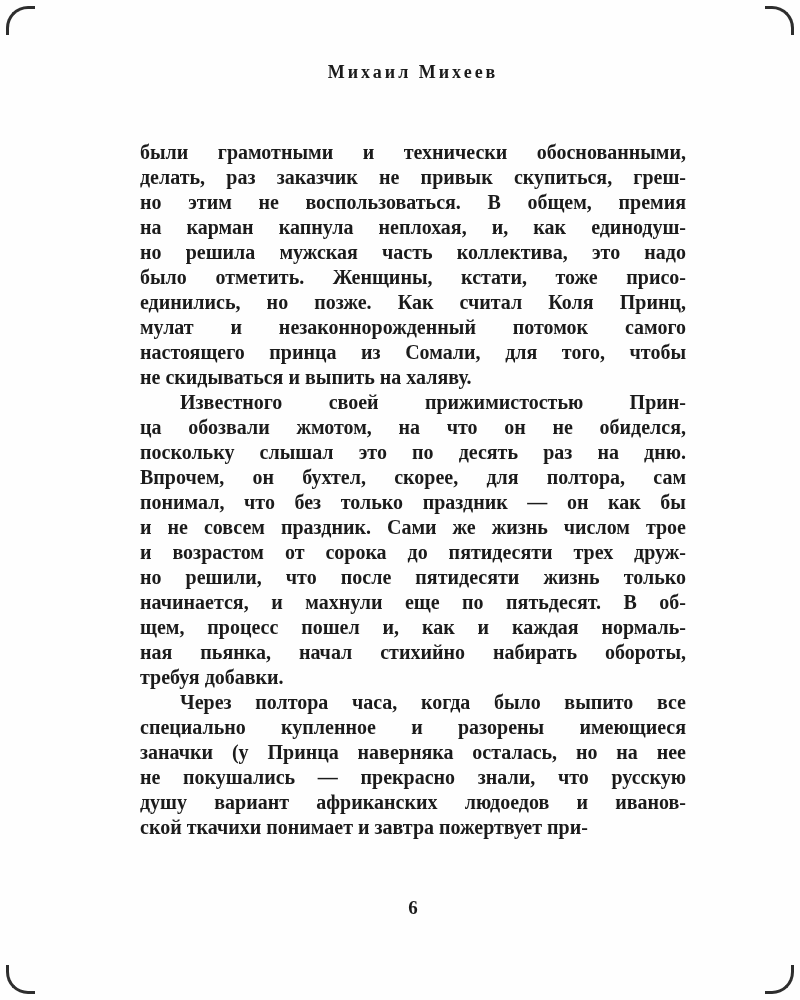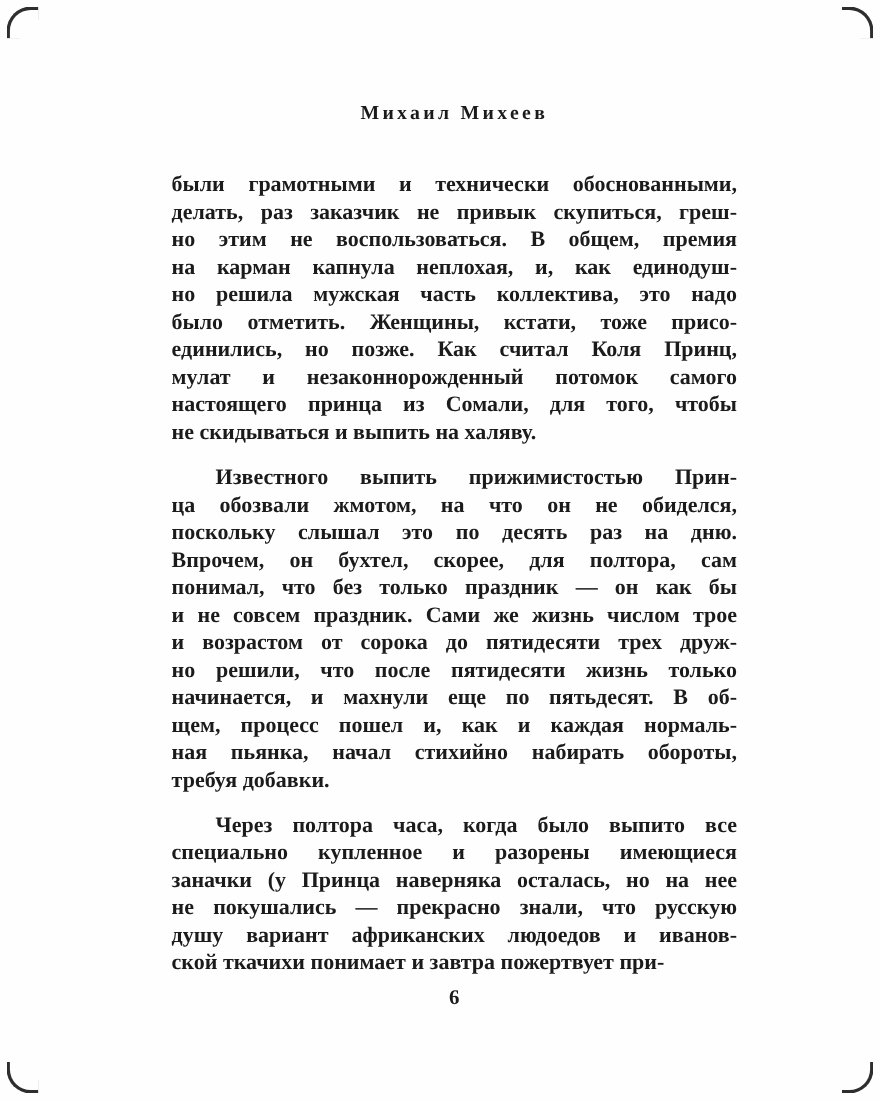--- a/index.html
+++ b/index.html
@@ -23,38 +23,38 @@
     height: 26px;
     pointer-events: none;
   }
   .corner.tl { top: 6px; left: 6px; border-top: 3px solid #2e2e2e; border-left: 3px solid #2e2e2e; border-top-left-radius: 22px; }
   .corner.tr { top: 6px; right: 6px; border-top: 3px solid #2e2e2e; border-right: 3px solid #2e2e2e; border-top-right-radius: 22px; }
   .corner.bl { bottom: 6px; left: 6px; border-bottom: 3px solid #2e2e2e; border-left: 3px solid #2e2e2e; border-bottom-left-radius: 22px; }
   .corner.br { bottom: 6px; right: 6px; border-bottom: 3px solid #2e2e2e; border-right: 3px solid #2e2e2e; border-bottom-right-radius: 22px; }
 
   .running-head {
     position: absolute;
-    top: 92px;
+    top: 62px;
     left: 140px;
     width: 546px;
     text-align: center;
     font-weight: bold;
     font-size: 18px;
     letter-spacing: 3px;
   }
   .body-text {
     position: absolute;
     top: 140px;
     left: 140px;
     width: 546px;
     font-size: 20px;
     font-weight: bold;
     line-height: 25px;
   }
-  .para { margin: 16px; padding: 0; }
+  .para { margin: 0; padding: 0; }
   .line {
     display: block;
     text-align: justify;
     text-align-last: justify;
   }
   .line.last {
     text-align-last: left;
   }
   .para.indent .line:first-child {
     text-indent: 40px;
@@ -87,21 +87,21 @@
         <span class="line">но этим не воспользоваться. В общем, премия</span>
         <span class="line">на карман капнула неплохая, и, как единодуш-</span>
         <span class="line">но решила мужская часть коллектива, это надо</span>
         <span class="line">было отметить. Женщины, кстати, тоже присо-</span>
         <span class="line">единились, но позже. Как считал Коля Принц,</span>
         <span class="line">мулат и незаконнорожденный потомок самого</span>
         <span class="line">настоящего принца из Сомали, для того, чтобы</span>
         <span class="line last">не скидываться и выпить на халяву.</span>
       </p>
       <p class="para indent">
-        <span class="line">Известного выпить прижимистостью Прин-</span>
+        <span class="line">Известного своей прижимистостью Прин-</span>
         <span class="line">ца обозвали жмотом, на что он не обиделся,</span>
         <span class="line">поскольку слышал это по десять раз на дню.</span>
         <span class="line">Впрочем, он бухтел, скорее, для полтора, сам</span>
         <span class="line">понимал, что без только праздник — он как бы</span>
         <span class="line">и не совсем праздник. Сами же жизнь числом трое</span>
         <span class="line">и возрастом от сорока до пятидесяти трех друж-</span>
         <span class="line">но решили, что после пятидесяти жизнь только</span>
         <span class="line">начинается, и махнули еще по пятьдесят. В об-</span>
         <span class="line">щем, процесс пошел и, как и каждая нормаль-</span>
         <span class="line">ная пьянка, начал стихийно набирать обороты,</span>

